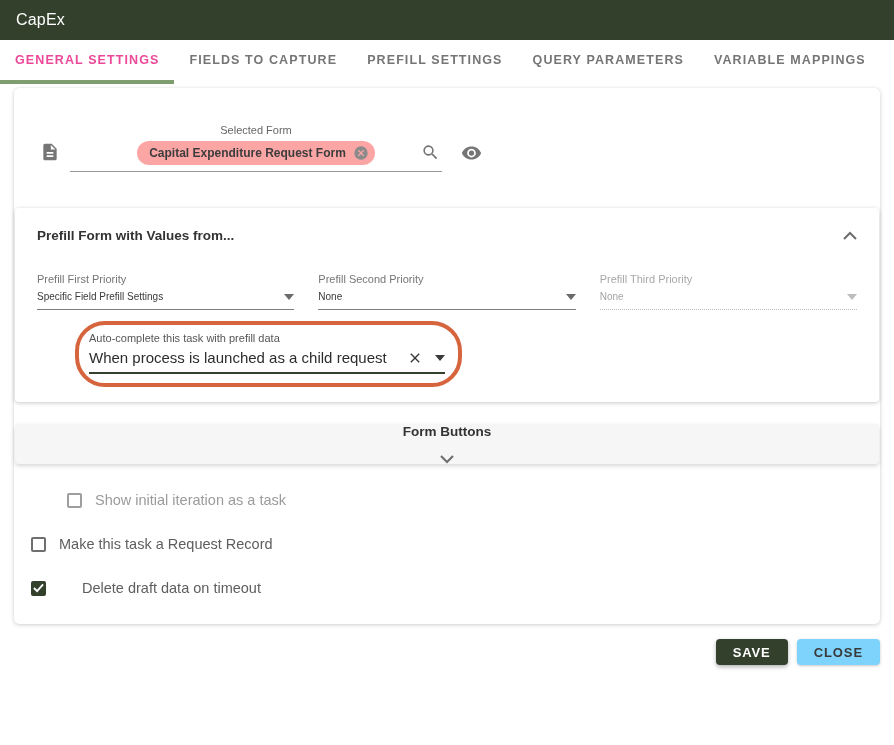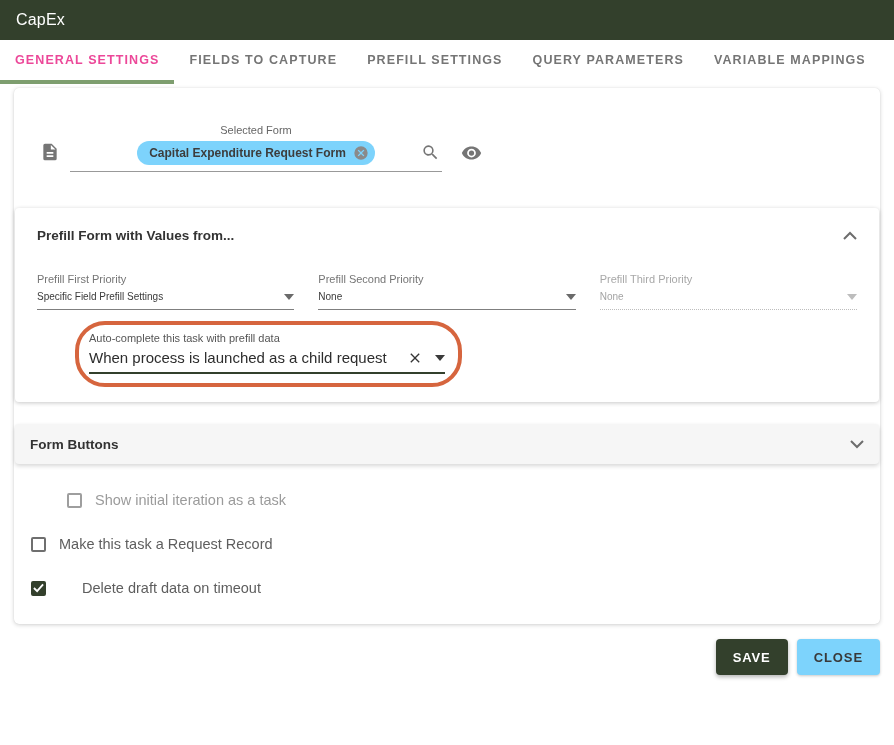--- a/index.html
+++ b/index.html
@@ -73,21 +73,21 @@
   .field-label{
     font-size:11px;
     color:#666;
     margin-bottom:5px;
   }
   .chip{
     display:inline-flex;
     align-items:center;
     gap:7px;
     height:24px;
-    background:#7dd3fc;
+    background:#fca5a5;
     border-radius:12px;
     padding:0 6px 0 12px;
     font-size:12px;
     font-weight:700;
     color:#3d3d3d;
   }
   .chip .cancel{display:flex;cursor:pointer;}
   .search-btn{
     position:absolute;
     right:2px;
@@ -177,21 +177,22 @@
   
   .section-bar{
     margin:22px 1px 0;
     height:40px;
     background:#f6f6f6;
     border-radius:4px;
     box-shadow:0 2px 4px rgba(0,0,0,.16);
     display:flex;
     align-items:center;
     justify-content:space-between;
-    padding:0 15px;
+    padding:0 4px;
+    flex-direction:column;
   }
   
   .cb-list{padding:28px 0 0 17px;}
   .cb-row{
     display:flex;
     align-items:center;
     margin-bottom:28px;
     cursor:pointer;
   }
   .cb-row:last-child{margin-bottom:0;gap:23px;}
@@ -218,21 +219,21 @@
     color:#5e5e5e;
   }
   
   .footer{
     display:flex;
     justify-content:flex-end;
     gap:9px;
     margin:15px 14px 0;
   }
   .btn{
-    height:36px;
+    height:26px;
     padding:0 17px;
     border-radius:4px;
     border:none;
     font-family:inherit;
     font-size:13px;
     font-weight:700;
     letter-spacing:.9px;
     cursor:pointer;
   }
   .btn-save{

